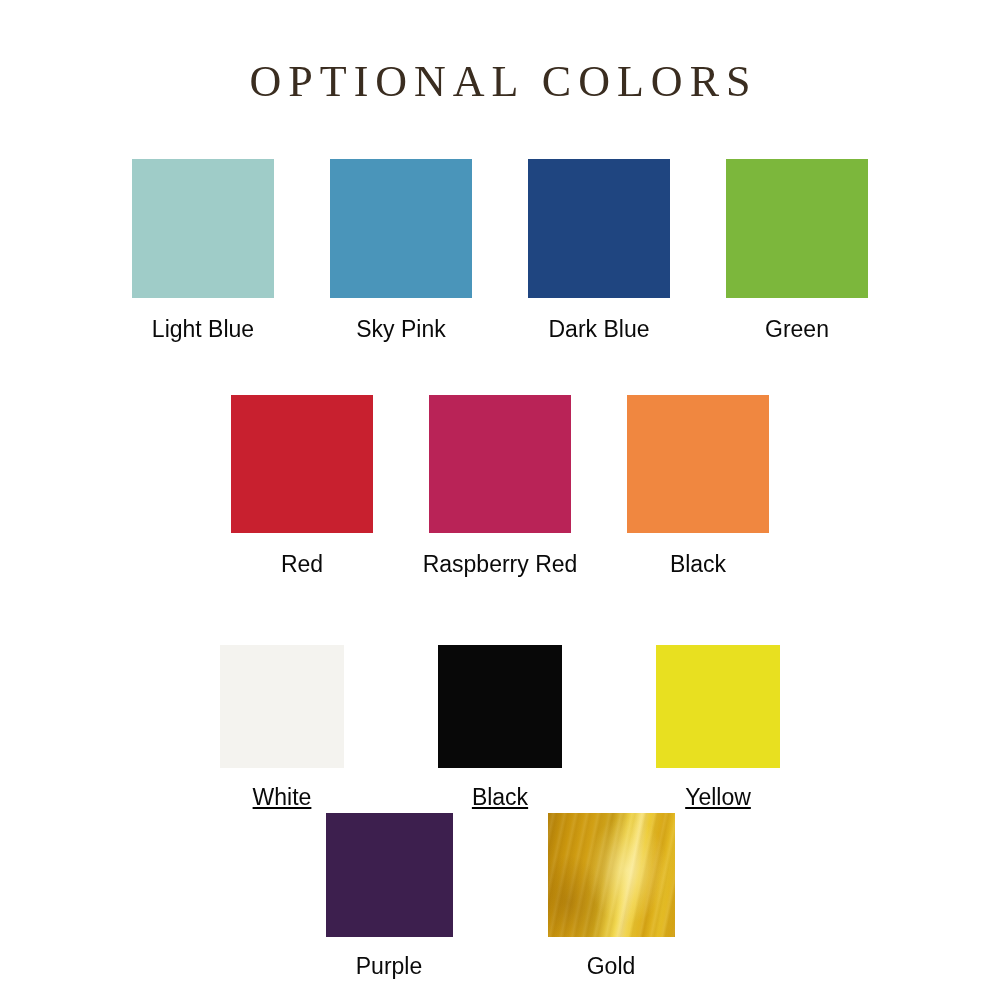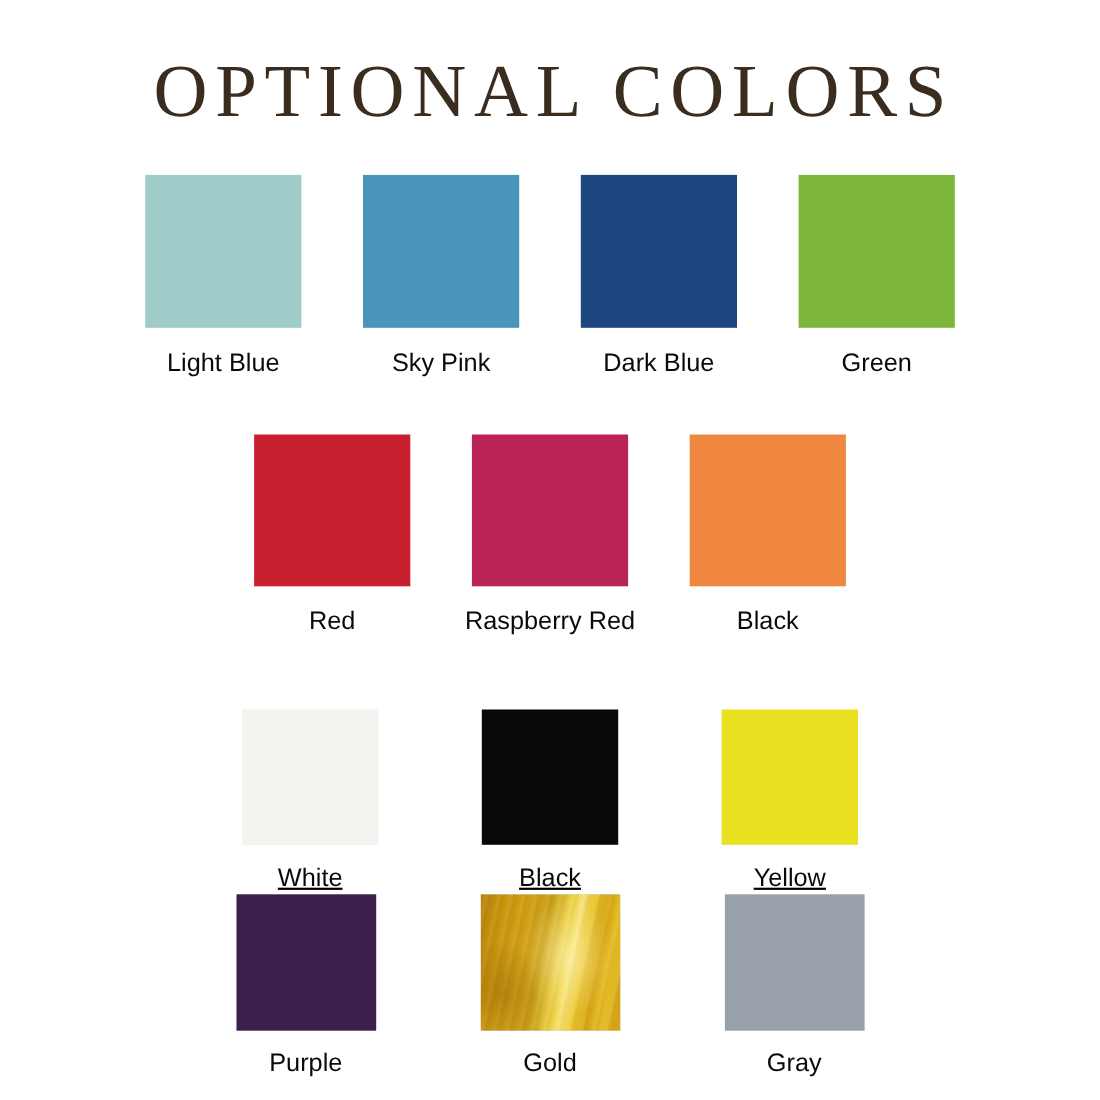--- a/index.html
+++ b/index.html
@@ -24,21 +24,21 @@
   }
 
   
   .title {
     position: absolute;
     left: 0;
     top: 52px;
     width: 1000px;
     text-align: center;
     font-family: "Liberation Serif", "DejaVu Serif", serif;
-    font-size: 68px;
+    font-size: 44px;
     line-height: 60px;
     letter-spacing: 7px;
     text-indent: 7px;
     color: #3a2d20;
     white-space: nowrap;
     font-weight: 400;
   }
 
   
   .row {
@@ -198,19 +198,15 @@
       <span class="chip-label" style="color: rgb(10, 10, 10);">Purple</span>
     </div>
     <div class="cell">
       <span class="chip metallic">
         <span class="foil-base"></span>
         <span class="foil-streaks"></span>
         <span class="foil-glow"></span>
       </span>
       <span class="chip-label" style="color: rgb(10, 10, 10);">Gold</span>
     </div>
-    <div class="cell">
-      <span class="chip" style="background: rgb(152, 160, 170);"></span>
-      <span class="chip-label" style="color: rgb(10, 10, 10);">Gray</span>
-    </div>
   </div>
 
 </div>
 
 </body></html>

